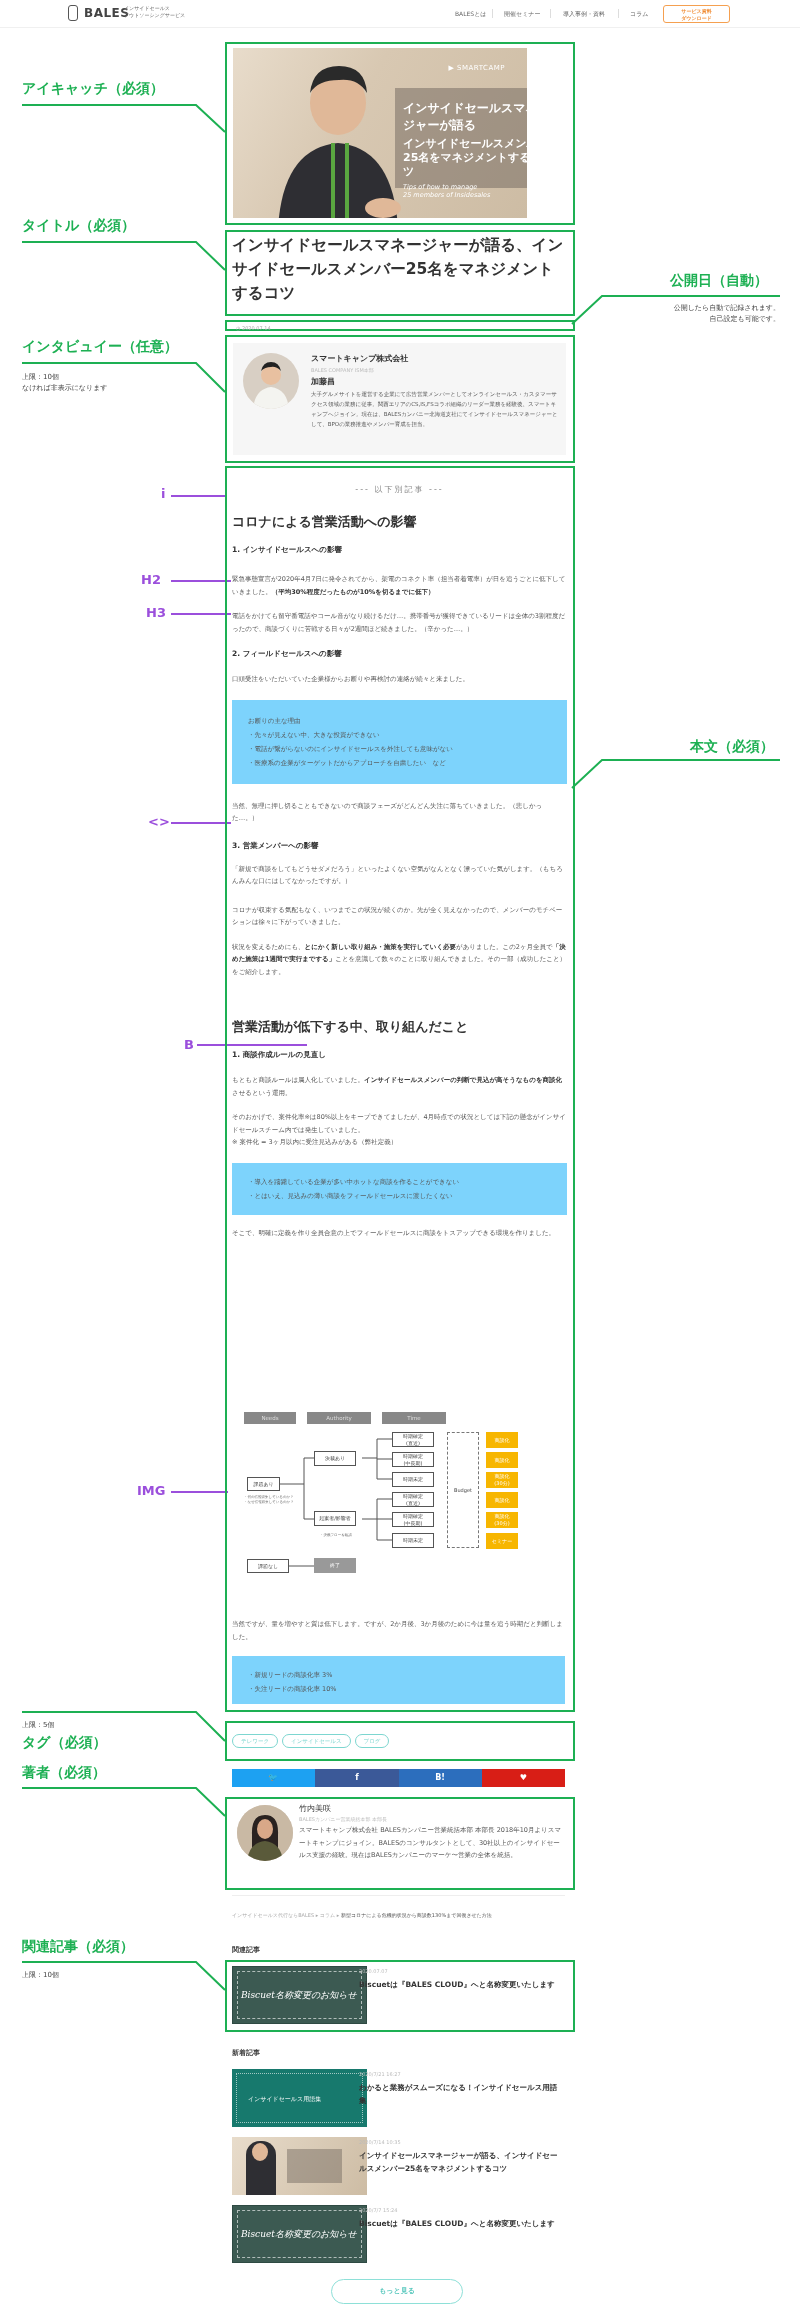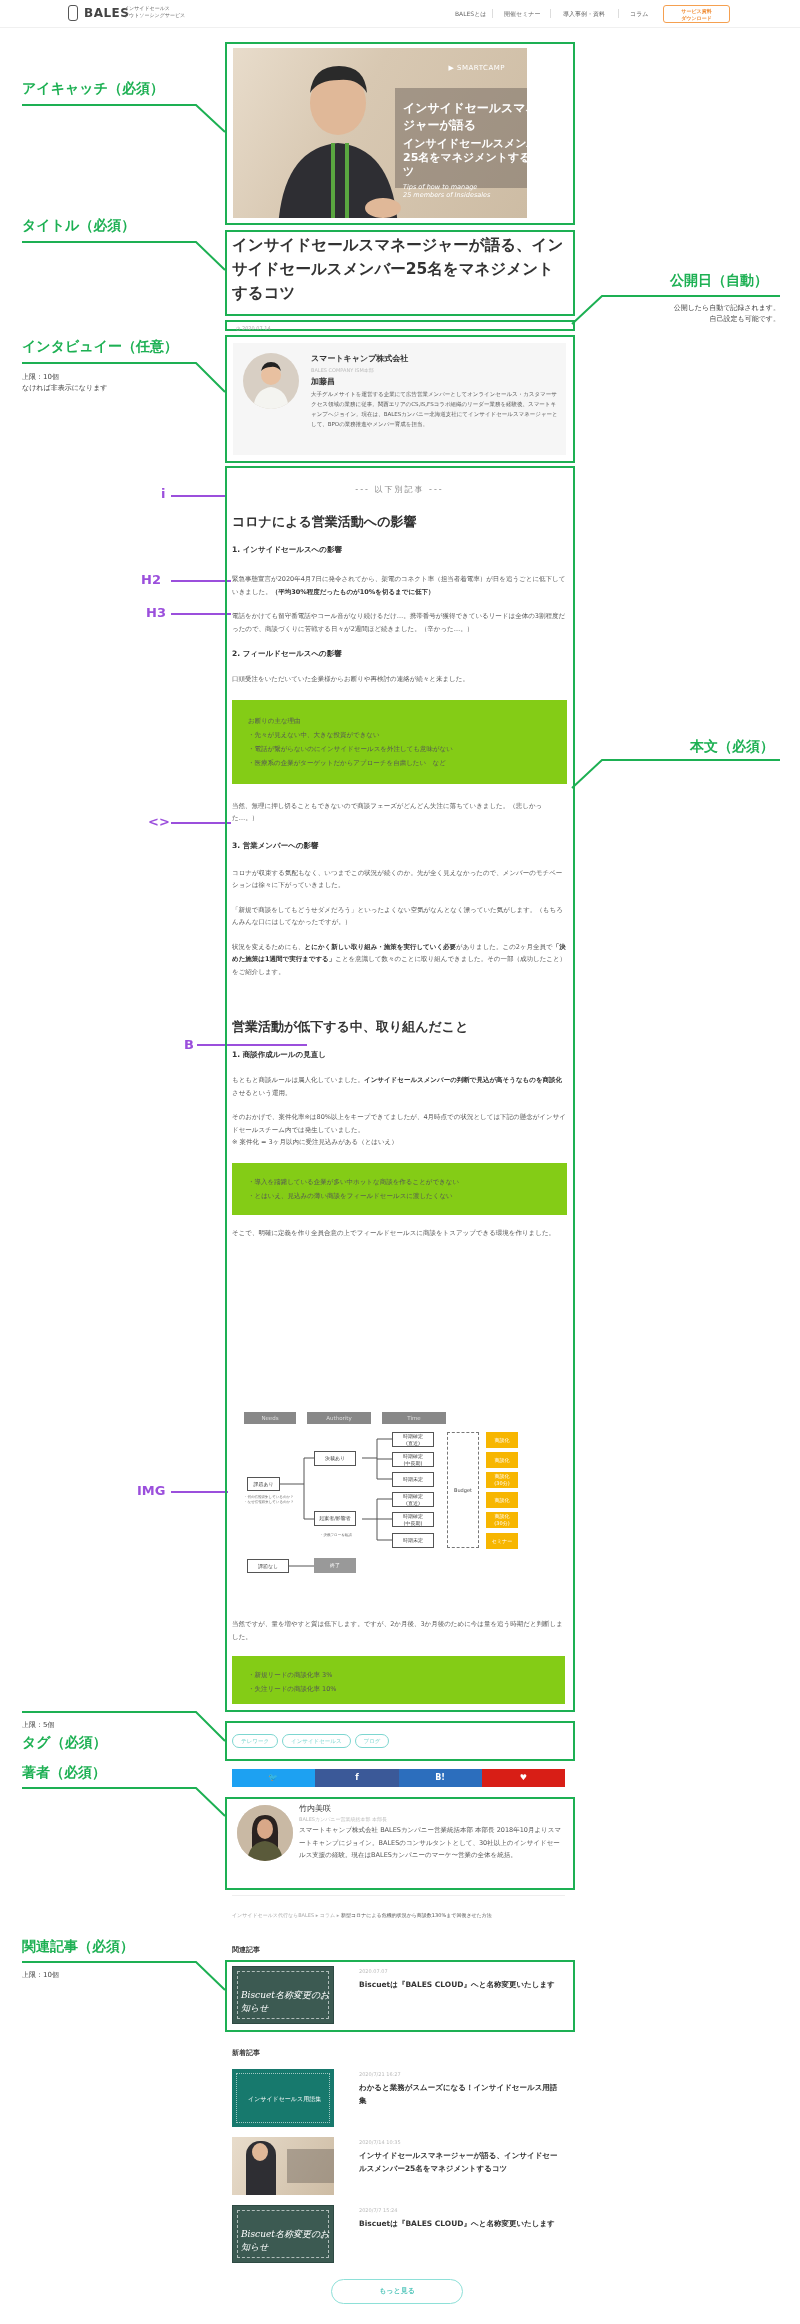--- a/index.html
+++ b/index.html
@@ -35,34 +35,34 @@
 .iv-dept{position:absolute;left:78px;top:24px;font-size:5px;color:#bbb}
 .iv-name{position:absolute;left:78px;top:33px;font-size:8px;font-weight:bold}
 .iv-bio{position:absolute;left:78px;top:46px;width:250px;font-size:5.5px;line-height:10px;color:#555}
 .body{position:absolute;left:232px;top:468px;width:335px}
 .lead{font-size:6.5px;line-height:12.5px;color:#aaa;font-style:italic}
 .sep{text-align:center;font-size:8px;color:#888;letter-spacing:2px;margin-top:16px}
 .h2{font-size:13px;font-weight:bold;color:#333}
 .h3{font-size:7.5px;font-weight:bold;color:#333}
 .p{font-size:6.5px;line-height:12.5px;color:#555}
 .p b{color:#333}
-.box{background:#84cc16;padding:10px 16px;font-size:6.5px;line-height:14px;color:#555}
+.box{background:#7dd3fc;padding:10px 16px;font-size:6.5px;line-height:14px;color:#555}
 .tags{position:absolute;left:232px;top:1734px;display:flex;gap:4px}
 .tag{border:1px solid #7dd6d0;border-radius:10px;padding:2px 8px;font-size:5.5px;color:#7dd6d0;height:14px;line-height:9px}
 .share{position:absolute;left:232px;top:1769px;width:333px;height:18px;display:flex}
 .share div{flex:1;color:#fff;font-size:8px;font-weight:bold;text-align:center;line-height:18px}
 .author{position:absolute;left:233px;top:1799px;width:333px;height:86px}
 .au-name{position:absolute;left:66px;top:4px;font-size:8px;font-weight:normal}
 .au-dept{position:absolute;left:66px;top:17px;font-size:5px;color:#bbb}
 .au-bio{position:absolute;left:66px;top:25px;width:265px;font-size:6.5px;line-height:12.5px;color:#555}
 .crumb{position:absolute;left:232px;top:1912px;font-size:5px;color:#aaa}
 .crumb b{color:#555;font-weight:normal}
 .sect-h{position:absolute;left:232px;font-size:7px;font-weight:bold;color:#444}
 .card{position:absolute;left:232px;width:333px}
-.thumb{position:absolute;left:0;top:0;width:102px;height:58px;overflow:hidden}
+.thumb{position:absolute;left:0;top:0;width:135px;height:58px;overflow:hidden}
 .c-date{position:absolute;left:127px;top:2px;font-size:5px;color:#bbb}
 .c-title{position:absolute;left:127px;top:12px;width:205px;font-size:7.5px;font-weight:bold;line-height:13px;color:#333}
 .th-green{background:#3c5a52;border:1px solid #2e4a43}
 .th-teal{background:#17796d}
 .th-inner{position:absolute;left:4px;top:4px;right:4px;bottom:4px;border:1px dashed rgba(255,255,255,0.6)}
 .th-txt{position:absolute;left:8px;top:22px;color:#fff;font-size:9px;font-style:italic;font-family:"DejaVu Serif",serif}
 .more{position:absolute;left:331px;top:2279px;width:132px;height:25px;border:1.5px solid #8ee0d8;border-radius:13px;text-align:center;line-height:22px;font-size:7px;color:#5cc9bf;font-weight:bold}
 
 .diag{position:absolute;left:232px;top:1395px;width:335px;height:200px}
 .dh{position:absolute;height:12px;background:#888;color:#ddd;font-size:5.5px;text-align:center;line-height:12px}
@@ -189,27 +189,27 @@
   <div class="h3" style="margin-top:14px">2. フィールドセールスへの影響</div>
   <div class="p" style="margin-top:14px">口頭受注をいただいていた企業様からお断りや再検討の連絡が続々と来ました。</div>
   <div class="box" style="margin-top:14px;padding:14px 16px">
     <div>お断りの主な理由</div>
       <div>・先々が見えない中、大きな投資ができない</div>
       <div>・電話が繋がらないのにインサイドセールスを外注しても意味がない</div>
       <div>・医療系の企業がターゲットだからアプローチを自粛したい　など</div>
   </div>
   <div class="p" style="margin-top:16px">当然、無理に押し切ることもできないので商談フェーズがどんどん失注に落ちていきました。（悲しかった…。）</div>
   <div class="h3" style="margin-top:16px">3. 営業メンバーへの影響</div>
+  <div class="p" style="margin-top:12px">「新規で商談をしてもどうせダメだろう」といったよくない空気がなんとなく漂っていた気がします。（もちろんみんな口にはしてなかったですが。）</div>
   <div class="p" style="margin-top:16px">コロナが収束する気配もなく、いつまでこの状況が続くのか。先が全く見えなかったので、メンバーのモチベーションは徐々に下がっていきました。</div>
-  <div class="p" style="margin-top:12px">「新規で商談をしてもどうせダメだろう」といったよくない空気がなんとなく漂っていた気がします。（もちろんみんな口にはしてなかったですが。）</div>
   <div class="p" style="margin-top:12px"><span>状況を変えるためにも、</span><b>とにかく新しい取り組み・施策を実行していく必要</b><span>がありました。この2ヶ月全員で</span><b>「決めた施策は1週間で実行までする」</b><span>ことを意識して数々のことに取り組んできました。その一部（成功したこと）をご紹介します。</span></div>
   <div class="h2" style="margin-top:40px">営業活動が低下する中、取り組んだこと</div>
   <div class="h3" style="margin-top:14px">1. 商談作成ルールの見直し</div>
   <div class="p" style="margin-top:14px"><span>もともと商談ルールは属人化していました。</span><b>インサイドセールスメンバーの判断で見込が高そうなものを商談化</b><span>させるという運用。</span></div>
-  <div class="p" style="margin-top:12px"><span>そのおかげで、案件化率※は80%以上をキープできてましたが、4月時点での状況としては下記の懸念がインサイドセールスチーム内では発生していました。</span><br><span>※ 案件化 = 3ヶ月以内に受注見込みがある（とはいえ）</span></div>
+  <div class="p" style="margin-top:12px"><span>そのおかげで、案件化率※は80%以上をキープできてましたが、4月時点での状況としては下記の懸念がインサイドセールスチーム内では発生していました。</span><br><span>※ 案件化 = 3ヶ月以内に受注見込みがある（弊社定義）</span></div>
   <div class="box" style="margin-top:14px;padding:12px 16px">
     <div>・導入を躊躇している企業が多い中ホットな商談を作ることができない</div>
       <div>・とはいえ、見込みの薄い商談をフィールドセールスに渡したくない</div>
   </div>
   <div class="p" style="margin-top:12px">そこで、明確に定義を作り全員合意の上でフィールドセールスに商談をトスアップできる環境を作りました。</div>
 </div>
 
 <div class="diag">
   <svg width="335" height="200" style="position:absolute;left:0;top:0">
     <g stroke="#555" stroke-width="1" fill="none">

